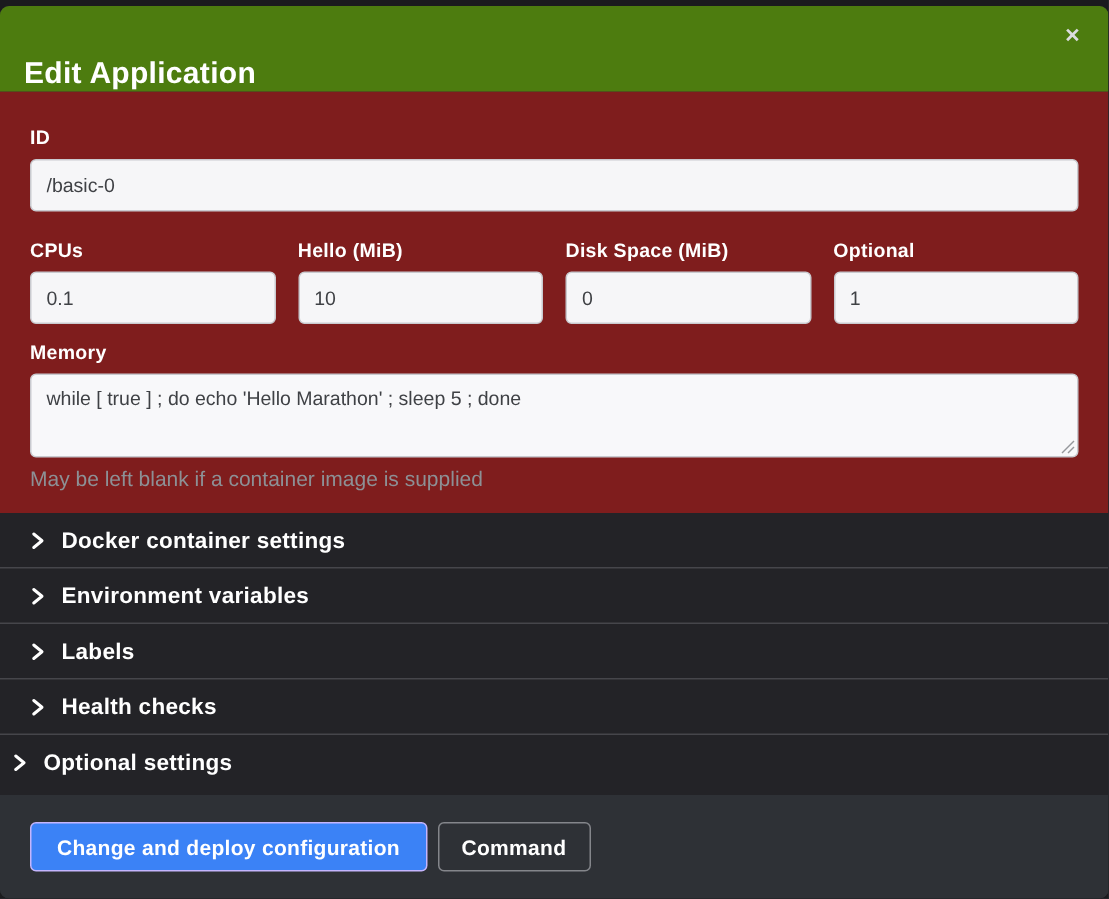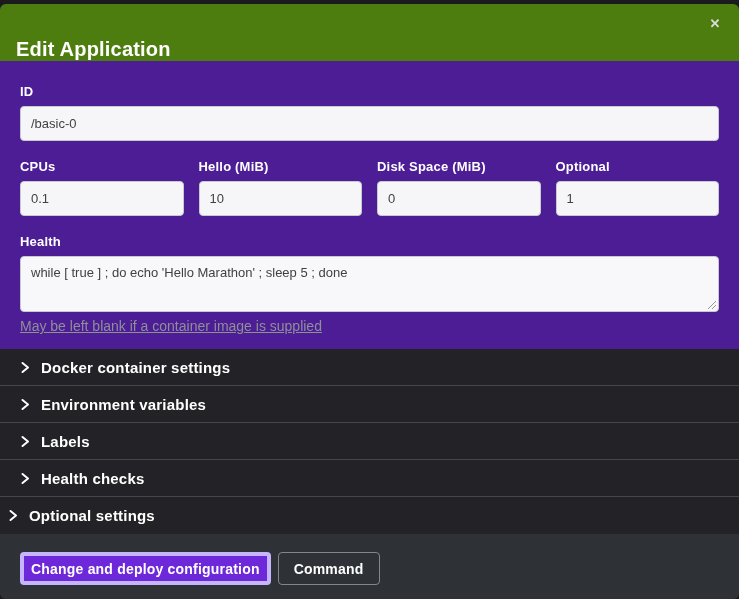--- a/index.html
+++ b/index.html
@@ -43,21 +43,21 @@
     color: #dcdce0;
     font-size: 13px;
     font-weight: bold;
     cursor: pointer;
     line-height: 20px;
     text-align: center;
     font-family: "Liberation Sans", sans-serif;
   }
   
   .modal-body {
-    background: #4c1d95;
+    background: #7f1d1d;
     padding: 23px 20px 15px 20px;
     flex: 0 0 auto;
   }
   .form-group { margin-bottom: 18px; }
   .form-group:last-child { margin-bottom: 0; }
   .field-label {
     display: block;
     color: #ffffff;
     font-size: 13px;
     font-weight: bold;
@@ -74,21 +74,21 @@
     padding: 0 10px;
     font-family: "Liberation Sans", sans-serif;
     font-size: 13px;
     color: #3f4145;
     outline: none;
   }
   .grid-row {
     display: grid;
     grid-template-columns: repeat(4, 1fr);
     gap: 15px;
-    margin-bottom: 18px;
+    margin-bottom: 11px;
   }
   .textarea-wrap { position: relative; }
   .command-textarea {
     display: block;
     width: 100%;
     height: 56px;
     background: #f8f8fa;
     border: 1px solid #c9cacf;
     border-radius: 4px;
     padding: 7px 10px;
@@ -102,21 +102,20 @@
   .resize-handle {
     position: absolute;
     right: 2px; bottom: 2px;
     width: 11px; height: 11px;
     pointer-events: none;
   }
   .help-text {
     margin-top: 6px;
     color: #8d9095;
     font-size: 14px;
-    text-decoration: underline;
   }
   
   .sections {
     background: #232327;
     flex: 1 1 auto;
   }
   .section-row {
     height: 37px;
     display: flex;
     align-items: center;
@@ -151,24 +150,24 @@
     border-radius: 4px;
     font-family: "Liberation Sans", sans-serif;
     font-size: 14px;
     font-weight: bold;
     cursor: pointer;
     display: inline-flex;
     align-items: center;
     letter-spacing: 0.2px;
   }
   .btn-primary {
-    background: #6d28d9;
-    border: 4px solid #c4b5fd;
-    color: #ffffff;
-    padding: 0 7px;
+    background: #3b82f6;
+    border: 1px solid #c4b5fd;
+    color: #ffffff;
+    padding: 0 17px;
     margin-right: 7px;
   }
   .btn-cancel {
     background: transparent;
     border: 1px solid #84868b;
     color: #ffffff;
     padding: 0 15px;
   }
 </style>
 </head>
@@ -201,21 +200,21 @@
         <label class="field-label">Disk Space (MiB)</label>
         <input class="text-input" type="text" value="0" style="">
       </div>
       <div>
         <label class="field-label">Optional</label>
         <input class="text-input" type="text" value="1" style="">
       </div>
     </div>
 
     <div class="form-group">
-      <label class="field-label">Health</label>
+      <label class="field-label">Memory</label>
       <div class="textarea-wrap">
         <textarea class="command-textarea" spellcheck="false" style="">while [ true ] ; do echo 'Hello Marathon' ; sleep 5 ; done</textarea>
         <svg class="resize-handle" viewBox="0 0 11 11">
           <line x1="2" y1="10" x2="10" y2="2" stroke="#96989c" stroke-width="1"></line>
           <line x1="6" y1="10" x2="10" y2="6" stroke="#96989c" stroke-width="1"></line>
         </svg>
       </div>
       <div class="help-text">May be left blank if a container image is supplied</div>
     </div>
 

